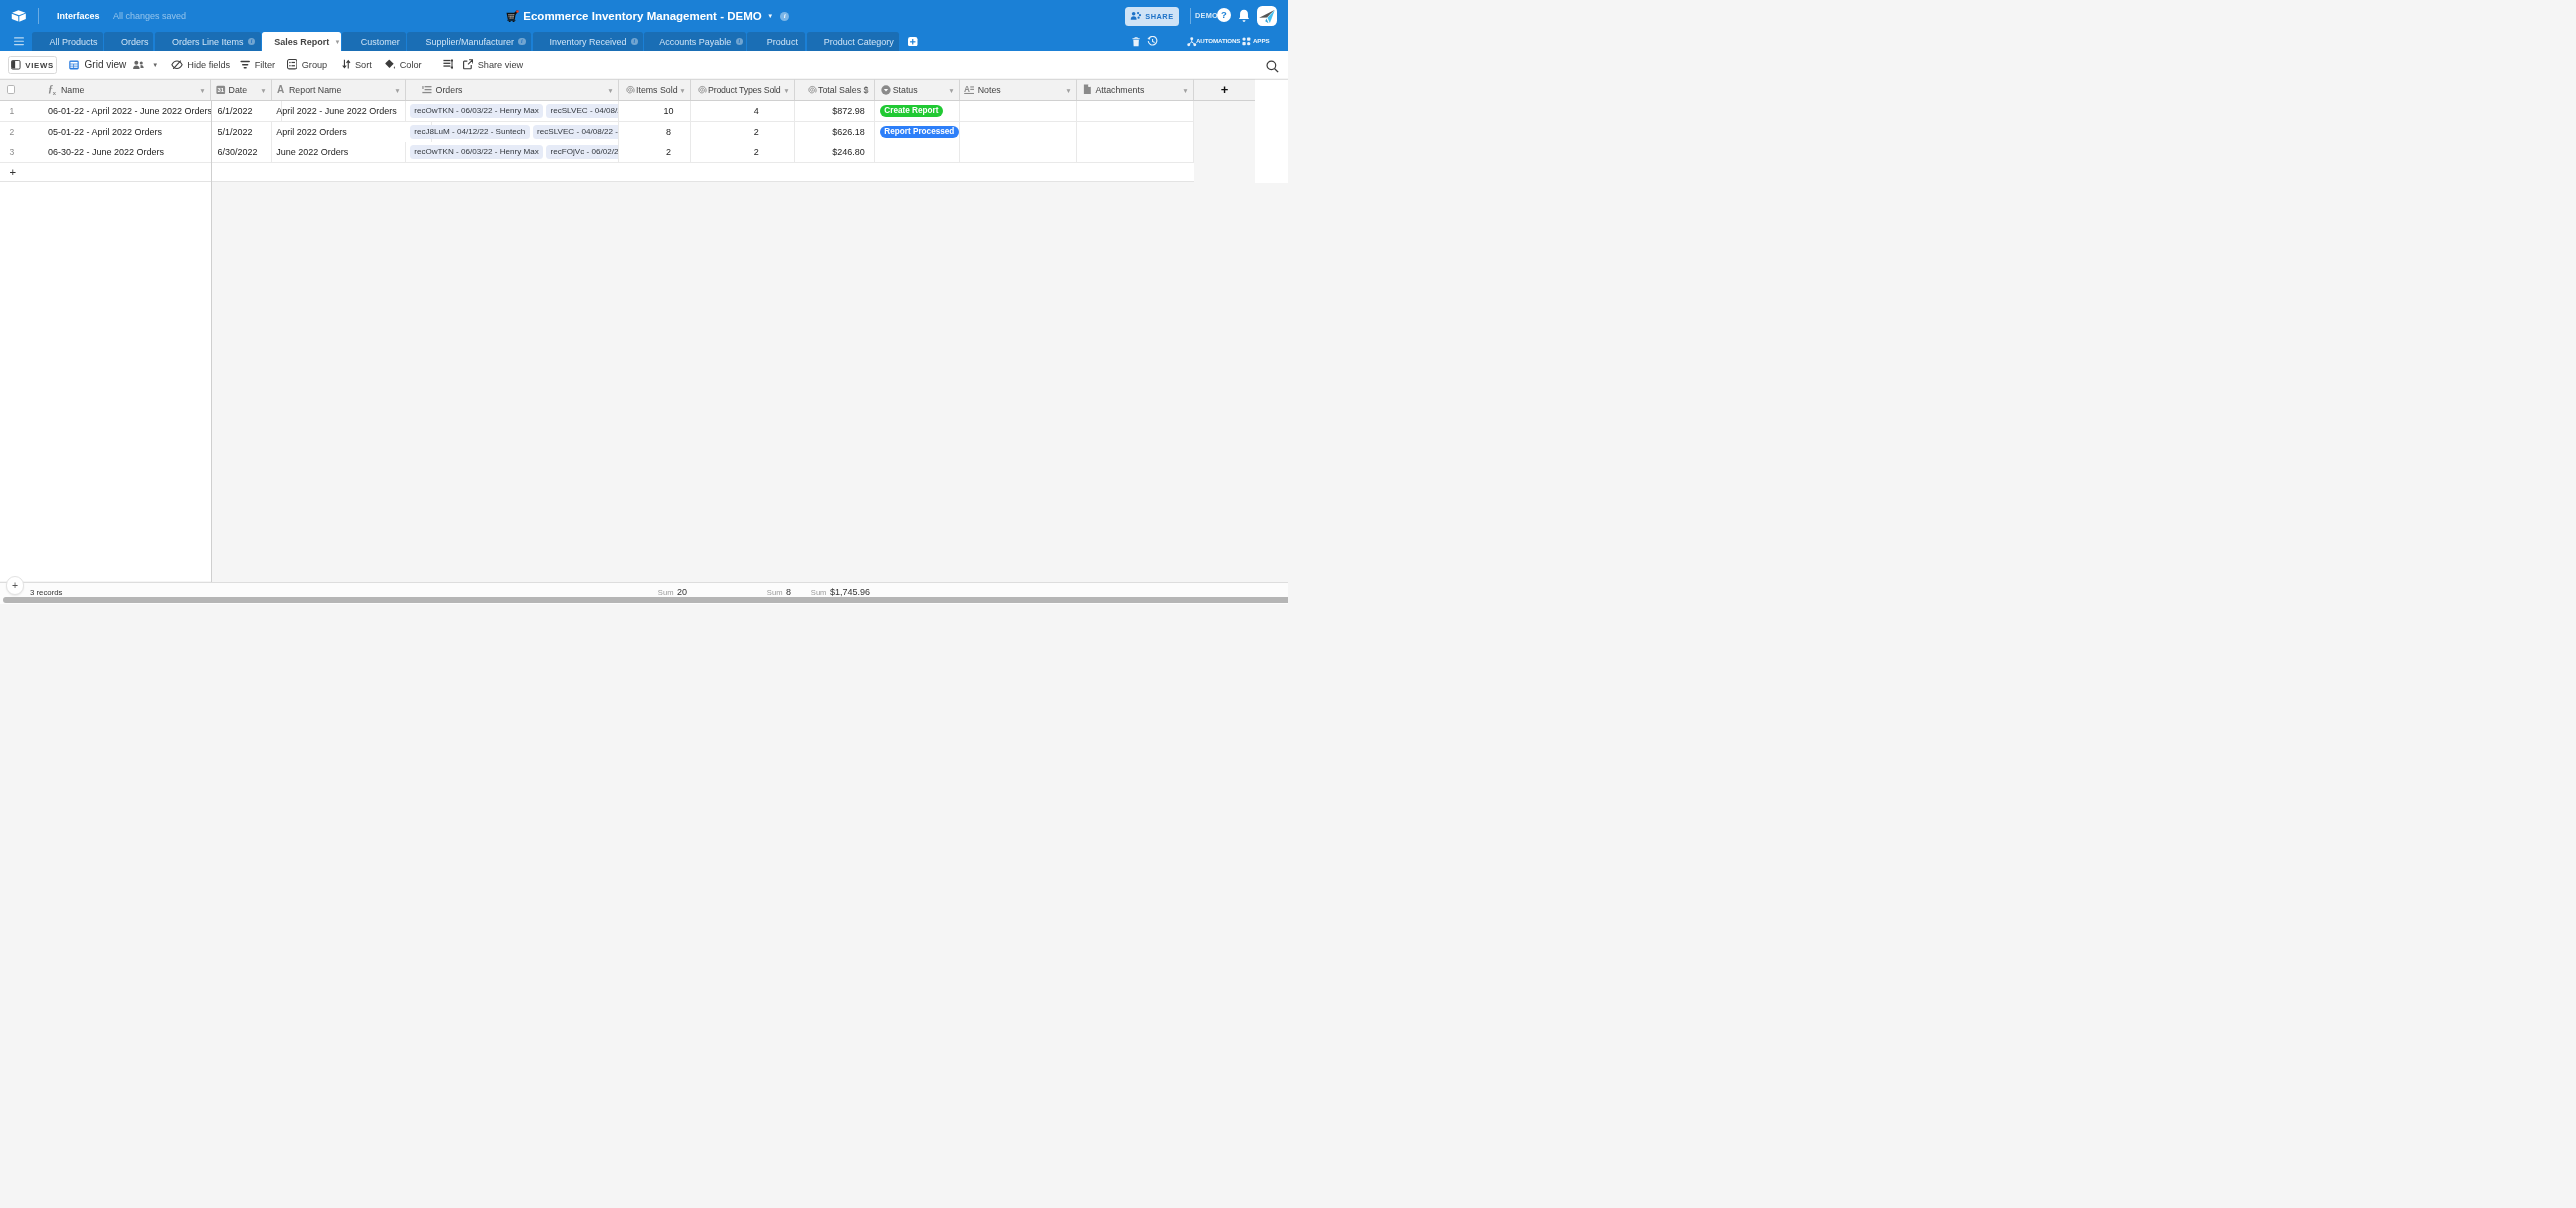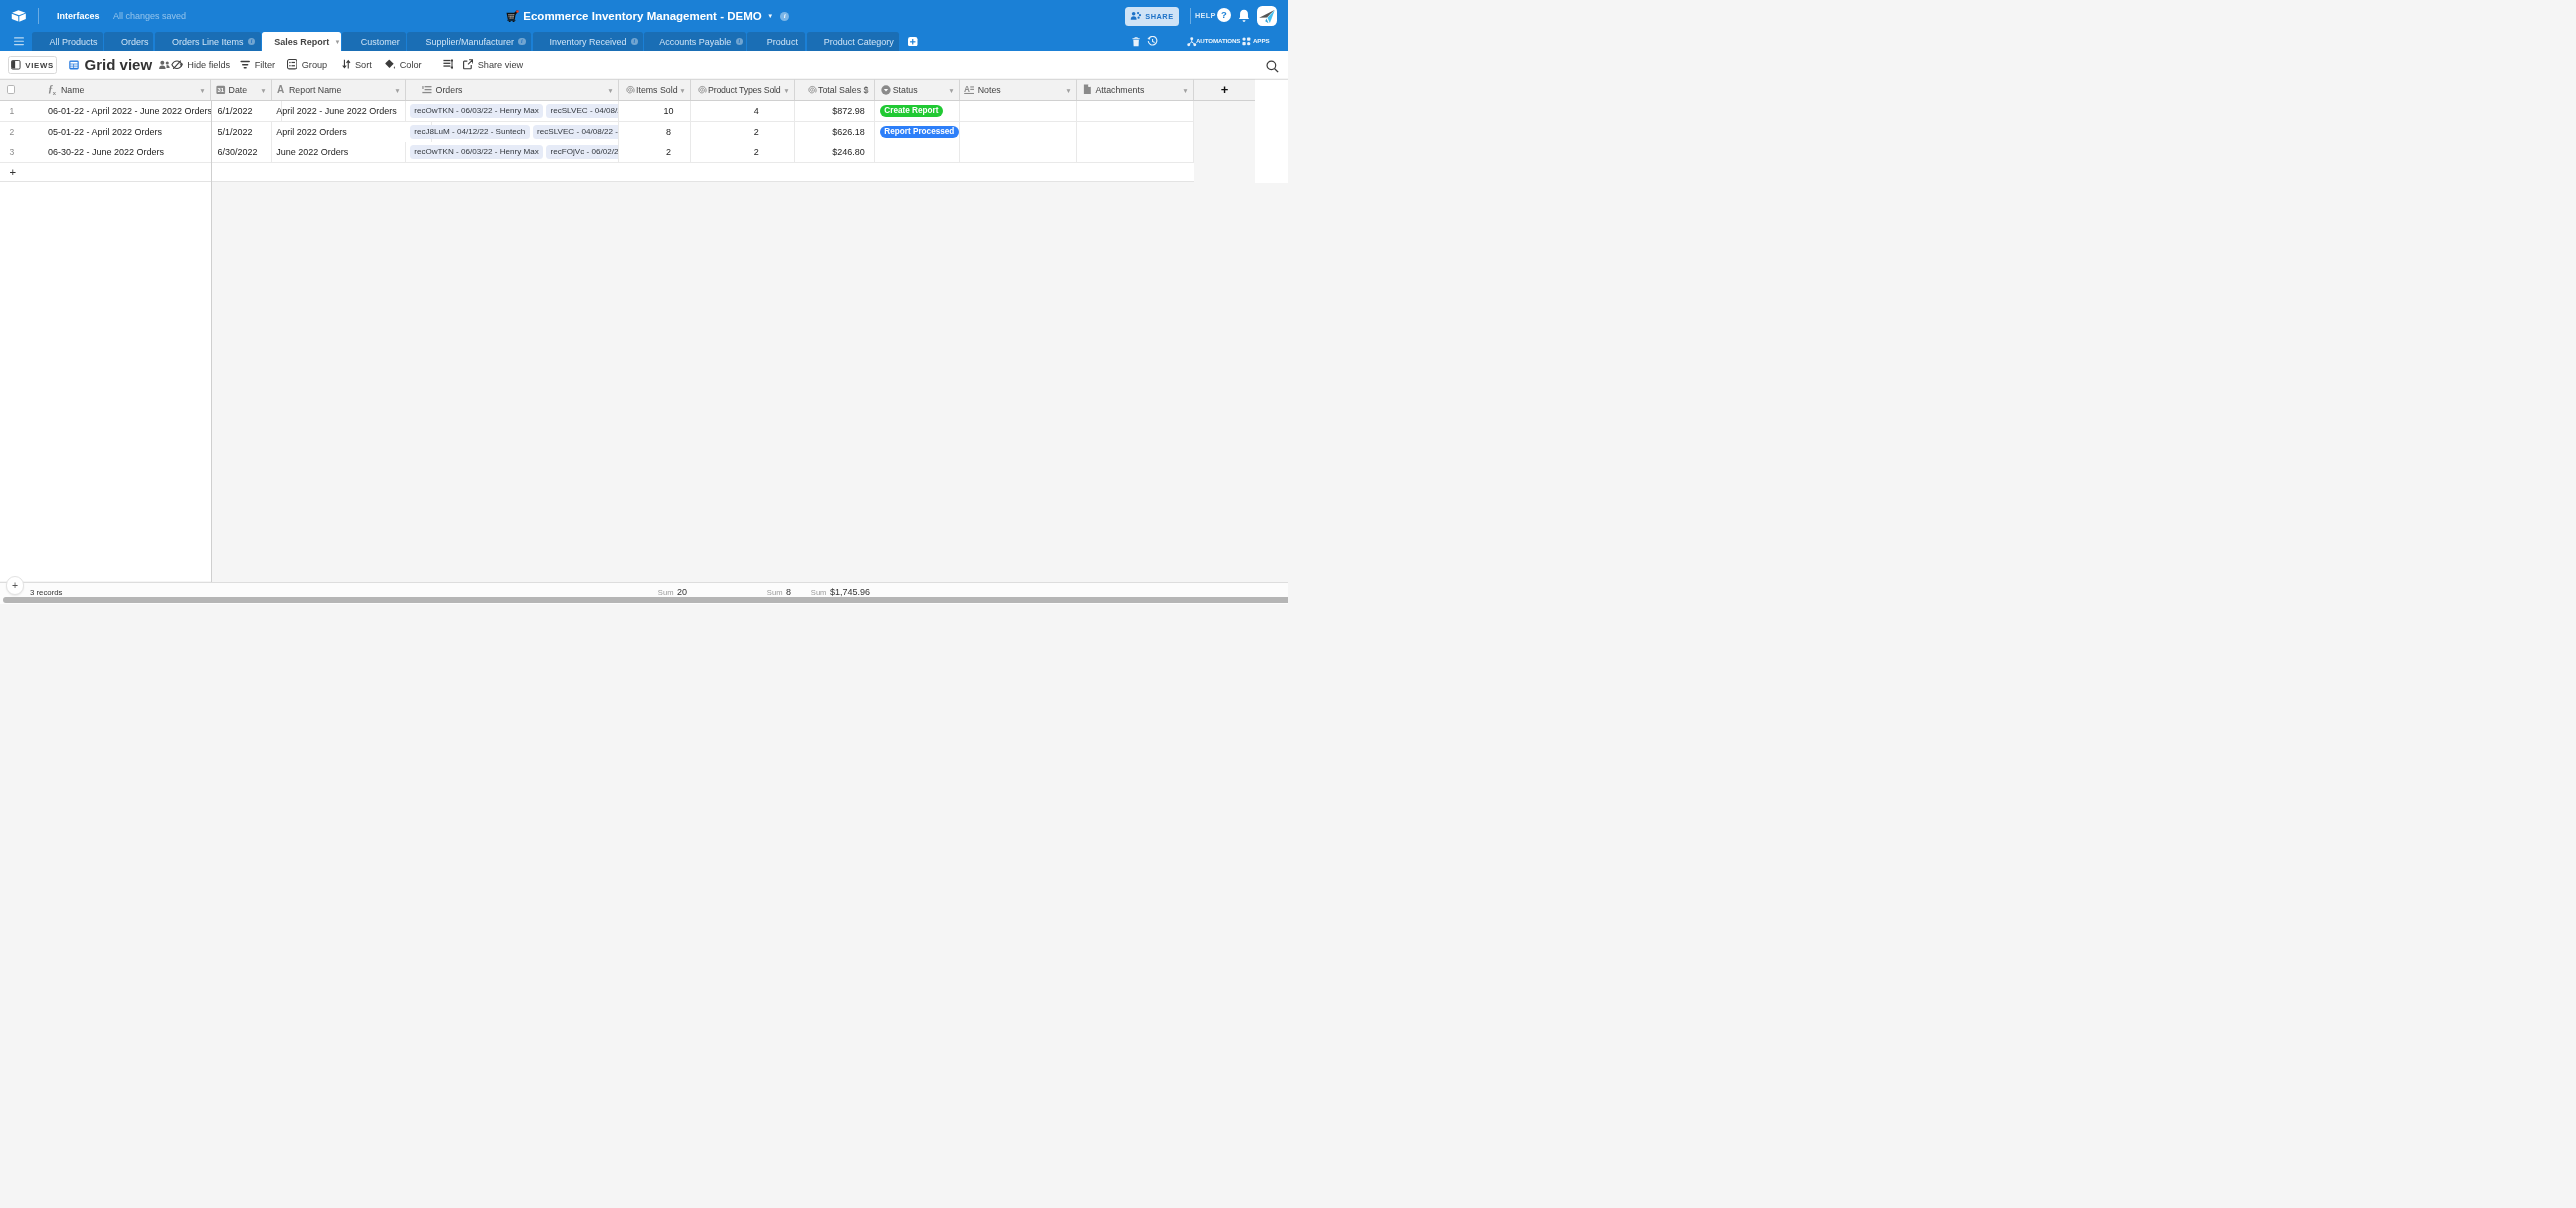--- a/index.html
+++ b/index.html
@@ -74,21 +74,21 @@
   <svg width="11.3" height="9.5" viewBox="0 0 13 11" style="margin-right:3.5px">
     <circle cx="4.2" cy="3.2" r="2.1" fill="#1e73c8"></circle>
     <path d="M0.8 10 C0.8 7.4 2.2 6.2 4.2 6.2 C6.2 6.2 7.6 7.4 7.6 10 Z" fill="#1e73c8"></path>
     <circle cx="9.3" cy="2.4" r="1.3" fill="#1e73c8"></circle>
     <circle cx="11.5" cy="4.9" r="1.3" fill="#1e73c8"></circle>
     <circle cx="9.9" cy="7.8" r="1.3" fill="#1e73c8"></circle>
   </svg>
   <span>SHARE</span>
 </div>
 <div id="topsep2"></div>
-<div id="helptxt">HELP</div>
+<div id="helptxt">DEMO</div>
 <div id="qcircle">?</div>
 <svg class="abs" style="left:1237px;top:8.7px" width="14" height="14.7" viewBox="0 0 16 17">
   <path d="M8 1 C5 1 3.4 3.2 3.4 6 L3.4 9.5 L2.2 11.5 L13.8 11.5 L12.6 9.5 L12.6 6 C12.6 3.2 11 1 8 1 Z" fill="#fff"></path>
   <path d="M6.3 13 C6.5 14.2 7.1 14.8 8 14.8 C8.9 14.8 9.5 14.2 9.7 13 Z" fill="#fff"></path>
 </svg>
 <div id="avatar">
   <svg width="20" height="20" viewBox="0 0 23 23">
     <path d="M2.5 13.5 L20 4.5 L11.5 13.2 Z" fill="#555"></path>
     <path d="M20.5 4.5 L12 13.4 L14.8 19.6 Z" fill="#45c1f0"></path>
     <path d="M10.8 14.4 L13.3 19.8 L9.5 17.6 Z" fill="#2a9fd8"></path>
@@ -155,21 +155,21 @@
 </div>
 <div class="titem" style="left:69px">
   <svg width="10" height="10" viewBox="0 0 21 21" style="margin-right:5.6px">
       <rect x="0.5" y="1" width="20" height="19" rx="3" fill="#2b7de0"></rect>
       <rect x="3" y="4" width="15" height="3.6" fill="#fff"></rect>
       <rect x="3" y="9.2" width="6" height="2.8" fill="#fff"></rect>
       <rect x="10.6" y="9.2" width="7.4" height="2.8" fill="#fff"></rect>
       <rect x="3" y="13.6" width="6" height="2.8" fill="#fff"></rect>
       <rect x="10.6" y="13.6" width="7.4" height="2.8" fill="#fff"></rect>
     </svg>
-  <span style="font-weight:bold; font-size:15px; color:#333">Grid view</span>
+  <span style="font-weight:normal; font-size:10px; color:#333">Grid view</span>
   <svg width="13" height="9.5" viewBox="0 0 15 11" style="margin-left:6px">
       <circle cx="5" cy="3.2" r="2.3" fill="#666"></circle>
       <path d="M1.2 10.4 C1.2 7.6 2.8 6.3 5 6.3 C7.2 6.3 8.8 7.6 8.8 10.4 Z" fill="#666"></path>
       <circle cx="10.7" cy="3.4" r="1.8" fill="#666"></circle>
       <path d="M9.9 5.9 C11.8 5.7 13.5 6.9 13.5 9.4 L9.8 9.4" fill="#666"></path>
     </svg>
   <span style="color:#666; font-size:6px; margin-left:7px">▼</span>
 </div>
 <div class="titem" style="left:171px">
   <svg width="12" height="9.5" viewBox="0 0 14 11" style="margin-right:4.3px">

